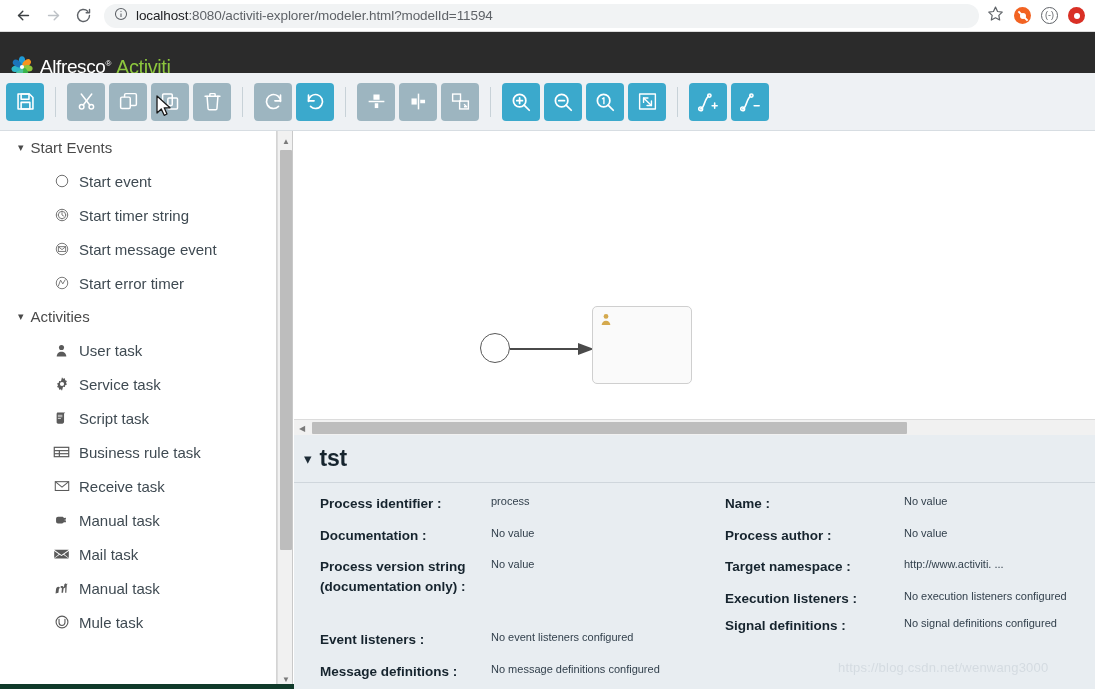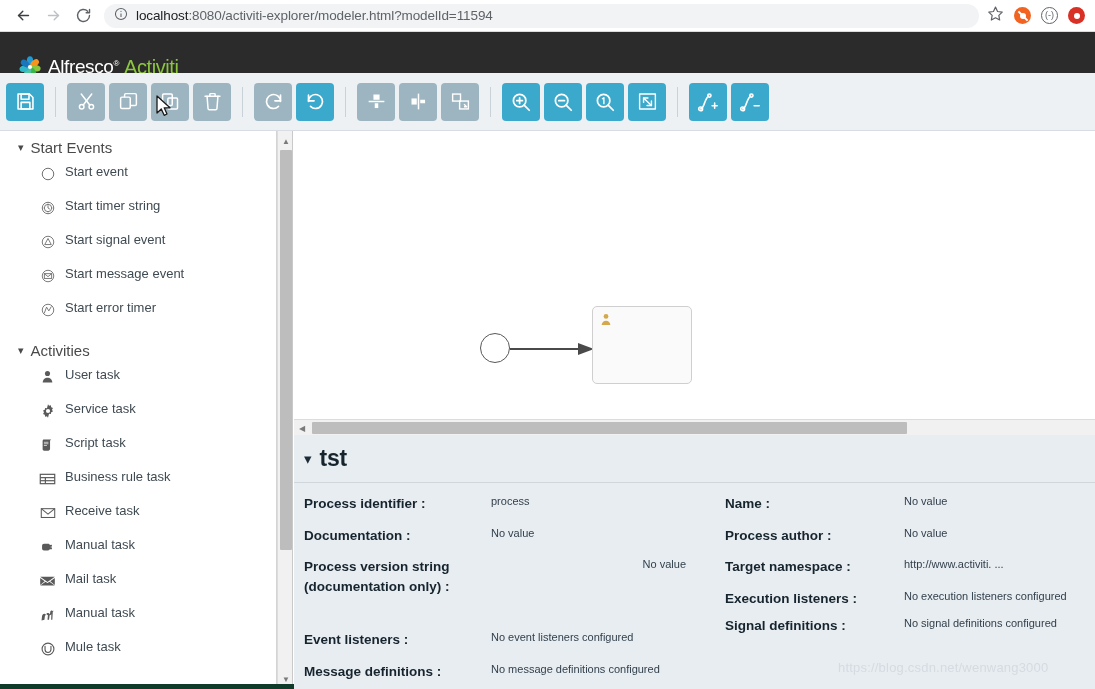--- a/index.html
+++ b/index.html
@@ -57,21 +57,21 @@
   .ext-red::after{
     content:""; position:absolute; left:50%; top:50%; width:6px; height:6px;
     background:#fff; border-radius:50%; transform:translate(-50%,-50%);
   }
 
   
   .app-header{
     position:absolute; left:0; top:32px; width:1095px; height:41px;
     background:#2b2b2b; display:flex; align-items:center;
   }
-  .logo-wrap{ display:flex; align-items:center; padding-left:18px;margin-top:29px; }
+  .logo-wrap{ display:flex; align-items:center; padding-left:10px;margin-top:29px; }
   .logo-mark{ width:24px; height:24px; position:relative; margin-right:6px; }
   .brand{
     font-size:19px; color:#ffffff; letter-spacing:-0.4px;
     font-family:"Liberation Sans", sans-serif;
   }
   .brand .sup{ font-size:8px; vertical-align:super; }
   .brand-2{ font-size:20px; color:#8cc63e; letter-spacing:-0.4px; margin-left:5px; }
 
   
   .toolbar{
@@ -99,22 +99,22 @@
     position:absolute; left:0; top:131px; width:277px; height:558px;
     background:#ffffff; overflow:hidden;
     border-right:1px solid #d4d4d4;
   }
   .pal-group{
     display:flex; align-items:center; height:33px; padding-left:18px;
     font-size:15px; color:#4a4a4a;
   }
   .pal-group .caret{ margin-right:7px; font-size:11px; color:#4a4a4a; line-height:1; }
   .pal-item{
-    display:flex; height:34px; padding-left:38px;
-    font-size:13px; color:#3f4a52;
+    display:flex; align-items:center; height:34px; padding-left:52px;
+    font-size:15px; color:#3f4a52;
   }
   .pal-ico{
     width:19px; height:19px; margin-right:8px; flex:0 0 auto;
     display:flex; align-items:center; justify-content:center;
     color:#5a5a5a;
   }
   .pal-ico svg{ display:block; }
 
   
   .pal-scroll{
@@ -177,28 +177,28 @@
   .props-head .caret{ font-size:15px; color:#1d2b36; margin-right:8px; line-height:1;}
   .props-title{
     font-size:23px; font-weight:bold; color:#16242e; letter-spacing:-0.2px;
   }
   .props-grid{
     display:flex; padding-top:11px;
   }
   .props-col{ width:400px; position:relative; }
   .prow{ display:flex; margin-bottom:12px; }
   .plabel{
-    width:197px; flex:0 0 197px; padding-left:10px;
+    width:197px; flex:0 0 197px; padding-left:26px;
     font-size:13.5px; font-weight:bold; color:#16242e; line-height:1.45;
   }
   .pval{
     font-size:11px; color:#33414d; line-height:1.45; padding-right:8px;
   }
   .props-col.right .plabel{ width:210px; flex:0 0 210px; padding-left:31px; }
-  .prow.tall{ margin-bottom:34px;justify-content:space-between; }
+  .prow.tall{ margin-bottom:34px; }
   .prow.tight{ margin-bottom:8px; }
 
   
   .watermark{
     position:absolute; left:838px; top:660px; z-index:30;
     font-size:13px; color:#d4dbe1; white-space:nowrap;
     letter-spacing:0.2px;
   }
 
   
@@ -435,29 +435,20 @@
             <line x1="10" y1="10" x2="12.3" y2="11.4"></line>
             <line x1="10" y1="2.8" x2="10" y2="4.2"></line>
             <line x1="10" y1="15.8" x2="10" y2="17.2"></line>
             <line x1="2.8" y1="10" x2="4.2" y2="10"></line>
             <line x1="15.8" y1="10" x2="17.2" y2="10"></line>
           </svg>
       </span>
       <span>Start timer string</span>
     </div>
 
-    <div class="pal-item">
-      <span class="pal-ico">
-        <svg width="16" height="16" viewBox="0 0 20 20" fill="none" stroke="#6a6a6a" stroke-width="1.1">
-            <circle cx="10" cy="10" r="7.2"></circle>
-            <polygon points="10,5.6 14.1,13.2 5.9,13.2"></polygon>
-          </svg>
-      </span>
-      <span>Start signal event</span>
-    </div>
 
     <div class="pal-item">
       <span class="pal-ico">
         <svg width="16" height="16" viewBox="0 0 20 20" fill="none" stroke="#6a6a6a" stroke-width="1.1">
             <circle cx="10" cy="10" r="7.2"></circle>
             <rect x="5.4" y="7.1" width="9.2" height="5.9"></rect>
             <polyline points="5.4,7.1 10,10.8 14.6,7.1"></polyline>
           </svg>
       </span>
       <span>Start message event</span>

